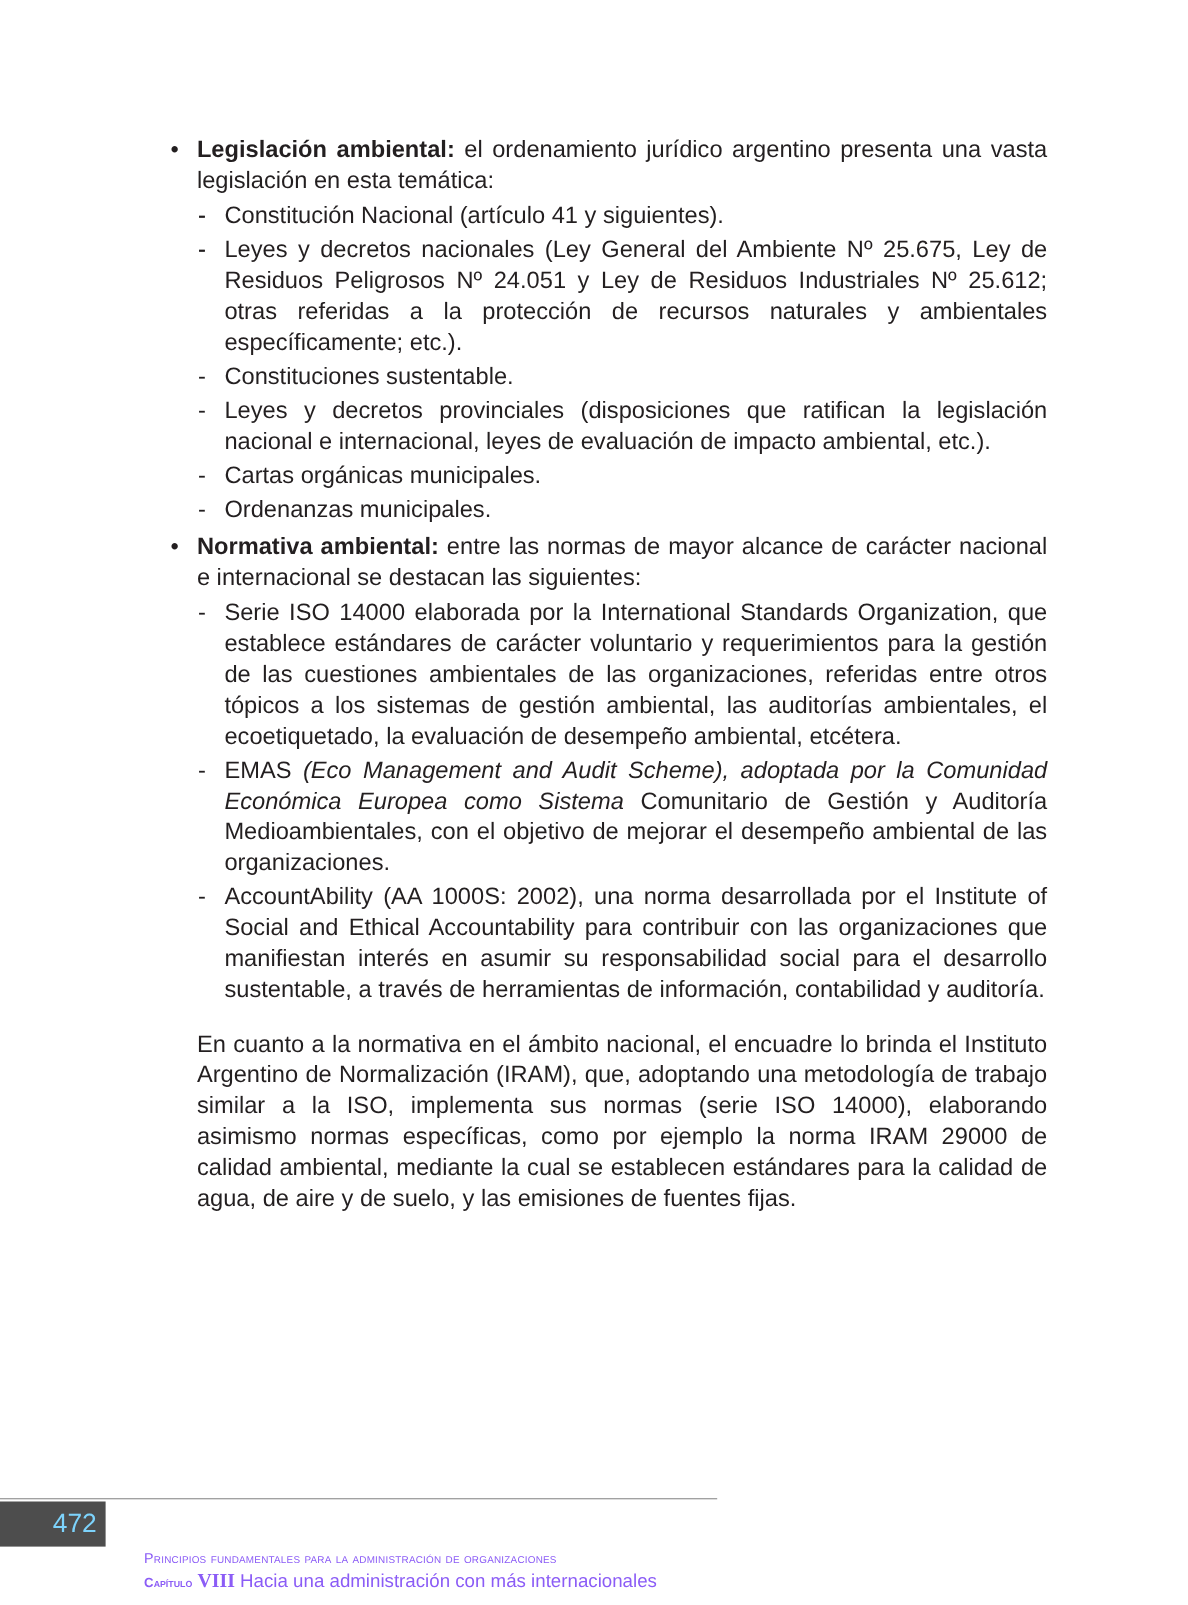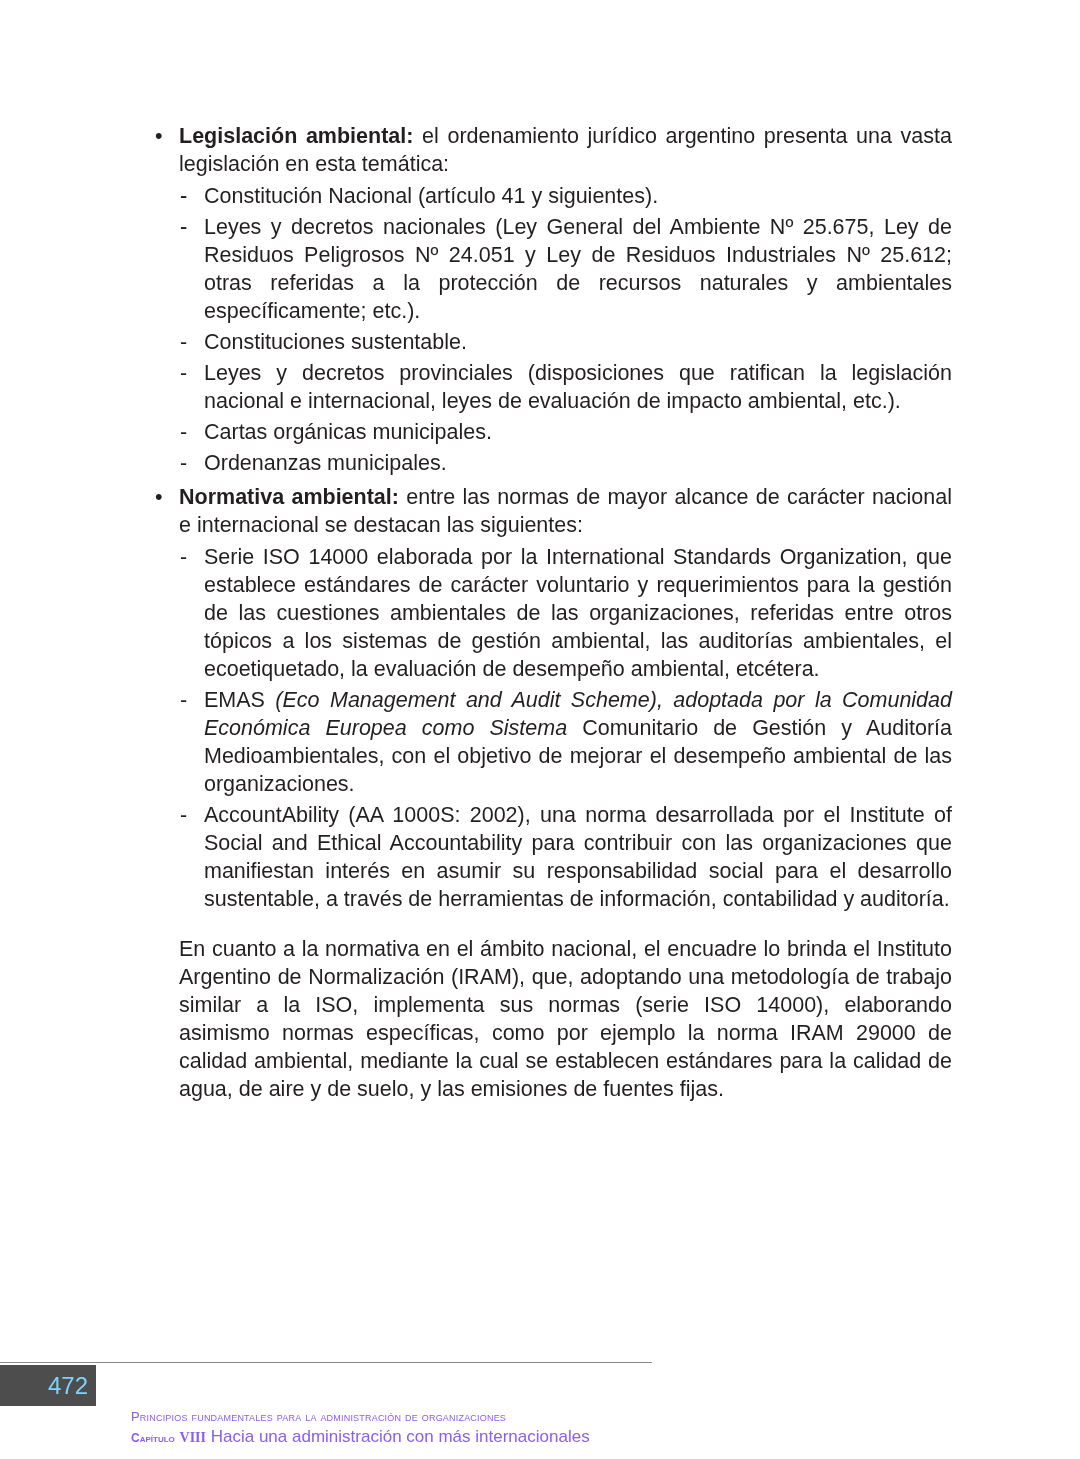--- a/index.html
+++ b/index.html
@@ -17,21 +17,21 @@
   i { }
   .para { padding-left: 24px; text-align: justify; }
   .footer-rule { position: absolute; left: 0; top: 1362px; width: 652px; height: 1px; background: #8a8a8a; }
   .page-box { position: absolute; left: 0; top: 1365px; width: 96px; height: 41px; background: #4d4d4d;
               color: #7dd3fc; font-size: 24px; text-align: right; box-sizing: border-box; padding-right: 8px;
               line-height: 41px; }
   .footer-text { position: absolute; left: 131px; top: 1367px; color: #8b5cf6; margin-top: 41px; }
   .footer-line1 { font-size: 13px; line-height: 18px; font-variant: small-caps; letter-spacing: 0.2px; }
   .footer-line2 { font-size: 17px; line-height: 22px; }
   .chap { font-variant: small-caps; font-weight: bold; font-size: 12px; }
-  .roman { font-family: "Liberation Serif", serif; font-weight: bold; font-size: 14px; }
+  .roman { font-family: "Liberation Serif", serif; font-weight: bold; font-size: 18px; }
 </style>
 </head>
 <body>
 
 <div class="content">
   <div class="bullet">
     <span class="bullet-mark">•</span>
     <div class="bullet-text"><b>Legislación ambiental:</b><span> el ordenamiento jurídico argentino presenta una vasta legislación en esta temática:</span></div>
   </div>
   <ul class="dash-list">

